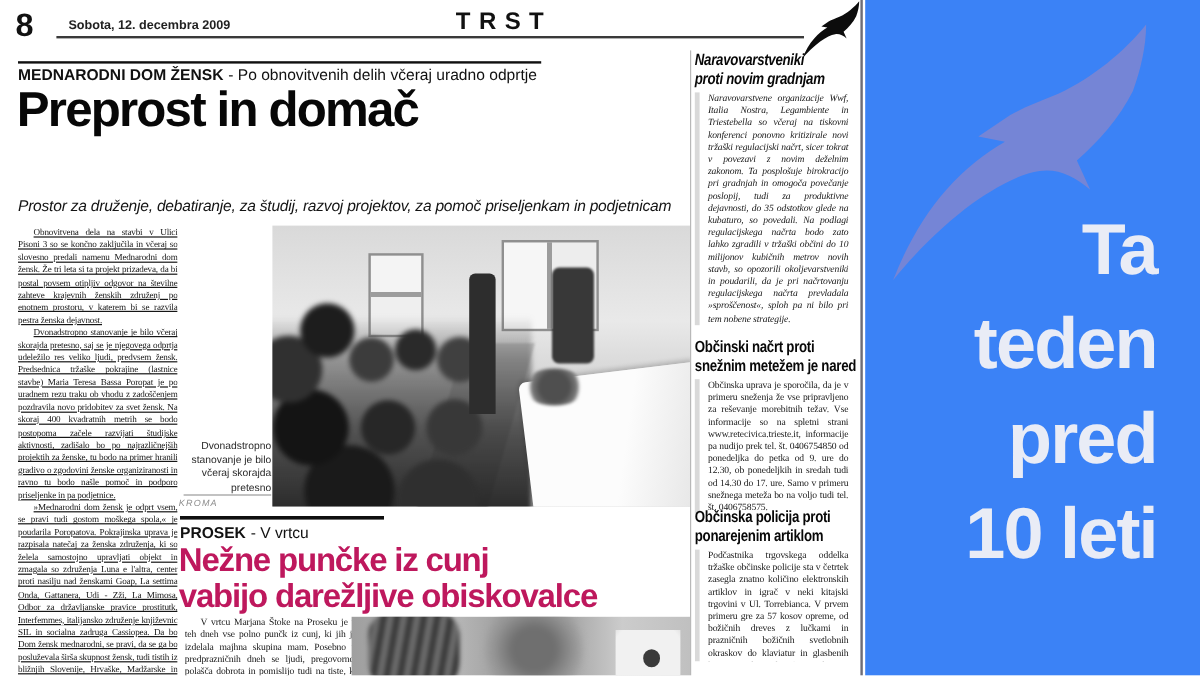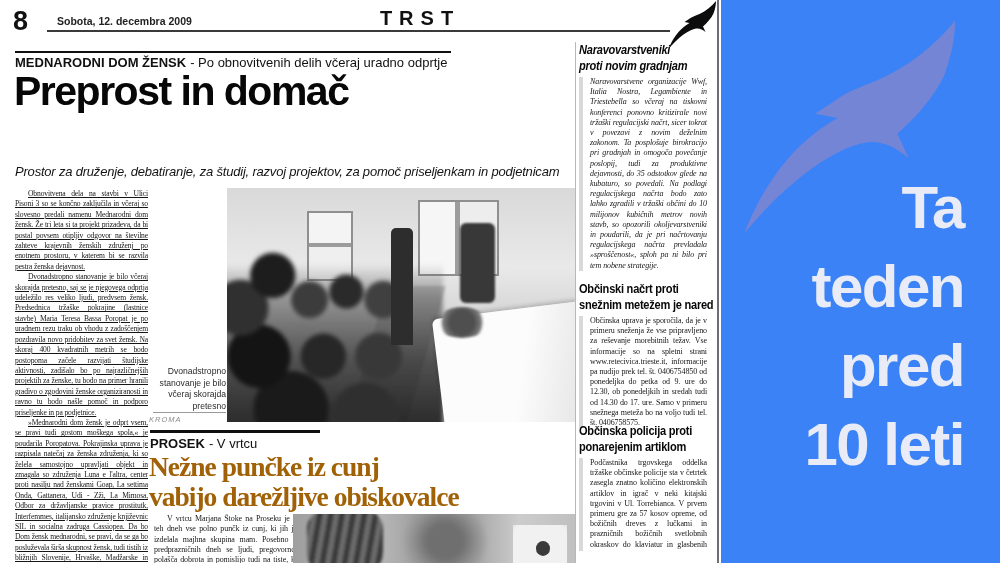--- a/index.html
+++ b/index.html
@@ -74,21 +74,21 @@
     transform:rotate(-7deg);border-radius:6px 0 0 0;box-shadow:0 -2px 4px #00000033;}
   .ph-flowers{position:absolute;right:25%;bottom:36%;width:15%;height:13%;
     background:radial-gradient(circle,#4f4f4f 0 40%,#7a7a7a 62%,transparent 72%);
     border-radius:50%;filter:blur(1.2px);}
 
   
   .prosek-rule{left:150px;top:430px;width:170px;height:3px;background:#0f0f0f;}
   .prosek-kicker{left:150px;top:436px;font-size:13px;white-space:nowrap;}
   .prosek-kicker b{font-weight:bold;margin-right:4px;}
   .prosek-headline{left:149px;top:452px;width:430px;font-size:27.5px;line-height:30px;
-    font-weight:bold;letter-spacing:-1px;color:#a16207;font-family:Liberation Serif, serif;}
+    font-weight:bold;letter-spacing:-1px;color:#be185d;}
   .prosek-body{left:154px;top:514px;width:143px;height:49px;overflow:hidden;
     font-size:8px;line-height:10.3px;letter-spacing:-0.1px;color:#161616;}
   .prosek-body p{margin:0;text-indent:13px;}
 
   
   .photo-2{left:293px;top:514px;width:282px;height:49px;overflow:hidden;
     background:linear-gradient(90deg,#9f9f9f,#b8b8b8 30%,#909090 55%,#cccccc 80%,#c0c0c0);}
   .p2-braids{position:absolute;left:5%;top:-10%;width:27%;height:130%;
     background:repeating-linear-gradient(100deg,#383838 0 5px,#6b6b6b 5px 11px);
     filter:blur(1.6px);border-radius:30%;}

